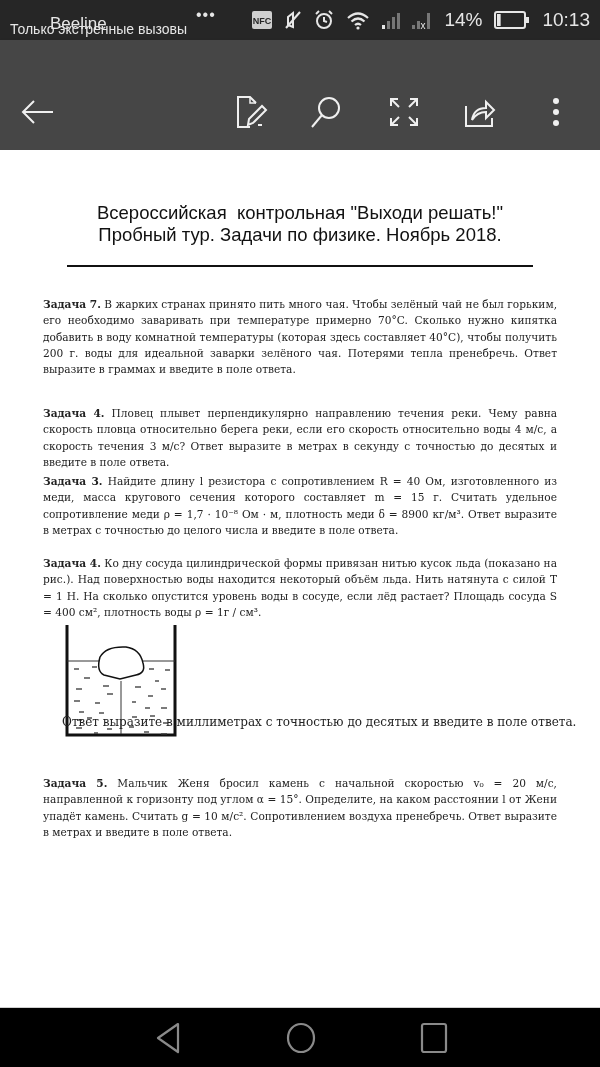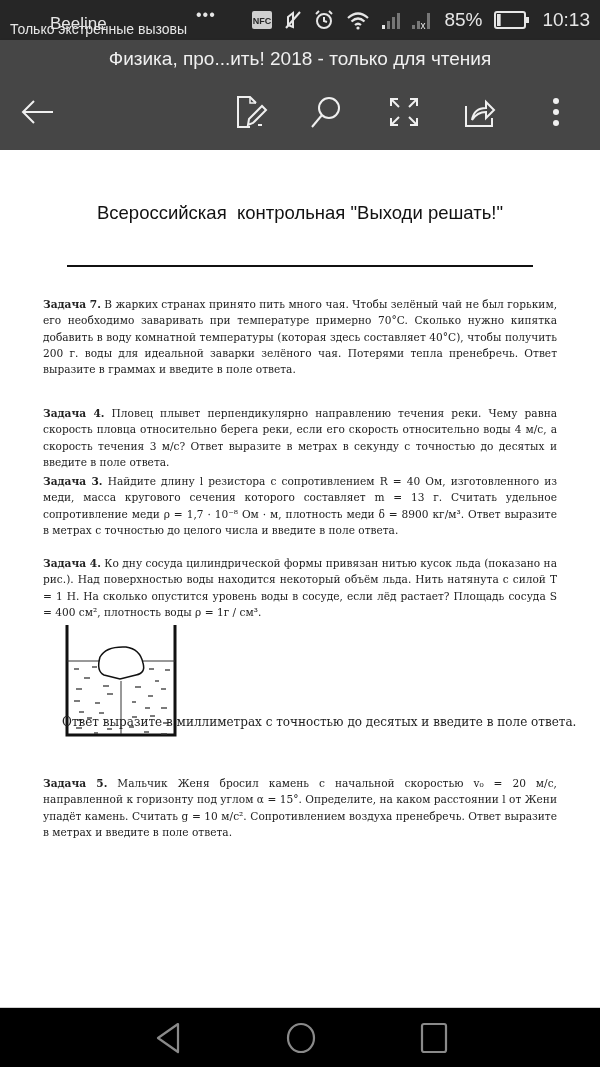--- a/index.html
+++ b/index.html
@@ -70,34 +70,33 @@
         </svg>
     </span>
     <span>
       <svg width="20" height="20" viewBox="0 0 20 20">
           <rect x="0" y="15" width="3" height="4" fill="#777"></rect>
           <rect x="5" y="11" width="3" height="8" fill="#777"></rect>
           <rect x="15" y="3" width="3" height="16" fill="#777"></rect>
           <text x="11" y="19" text-anchor="middle" font-size="10" fill="#e6e6e6" font-family="Liberation Sans, sans-serif">x</text>
         </svg>
     </span>
-    <span class="sb-pct">85%</span>
+    <span class="sb-pct">14%</span>
     <span>
       <svg width="36" height="20" viewBox="0 0 36 20">
           <rect x="1" y="2" width="30" height="16" rx="2" fill="none" stroke="#e6e6e6" stroke-width="2"></rect>
           <rect x="32" y="7" width="3" height="6" fill="#e6e6e6"></rect>
           <rect id="battery-fill" x="3" y="4" width="3.6400000000000006" height="12" fill="#e6e6e6"></rect>
         </svg>
     </span>
     <span class="sb-time">10:13</span>
   </div>
 </div>
 
 <div class="appbar">
-  <div class="app-title">Физика, про...ить! 2018 - только для чтения</div>
 
   <div class="tb-btn" style="left:18px;">
     <svg width="34" height="24" viewBox="0 0 34 24">
         <line x1="2" y1="12" x2="32" y2="12" stroke="#f0f0f0" stroke-width="2"></line>
         <polyline points="13,1 2,12 13,23" fill="none" stroke="#f0f0f0" stroke-width="2"></polyline>
       </svg>
   </div>
   <div class="tb-btn" style="left:232px;">
     <svg width="32" height="34" viewBox="0 0 32 34">
         <path d="M14 32 L2 32 L2 2 L14 2 L20 8" fill="none" stroke="#f0f0f0" stroke-width="2"></path>
@@ -137,34 +136,35 @@
         <circle cx="5" cy="4" r="3" fill="#f0f0f0"></circle>
         <circle cx="5" cy="15" r="3" fill="#f0f0f0"></circle>
         <circle cx="5" cy="26" r="3" fill="#f0f0f0"></circle>
       </svg>
   </div>
 </div>
 
 <div class="doc">
   <div class="doc-head">
     <div style="white-space:pre;">Всероссийская  контрольная "Выходи решать!"</div>
+    <div>Пробный тур. Задачи по физике. Ноябрь 2018.</div>
   </div>
   <div class="doc-rule" style="top:115px;"></div>
 
   <div class="task" style="top:146px;">
     <b>Задача 7.</b>
     <span>В жарких странах принято пить много чая. Чтобы зелёный чай не был горьким, его необходимо заваривать при температуре примерно 70°C. Сколько нужно кипятка добавить в воду комнатной температуры (которая здесь составляет 40°C), чтобы получить 200 г. воды для идеальной заварки зелёного чая. Потерями тепла пренебречь. Ответ выразите в граммах и введите в поле ответа.</span>
   </div>
   <div class="task" style="top:255px;">
     <b>Задача 4.</b>
     <span>Пловец плывет перпендикулярно направлению течения реки. Чему равна скорость пловца относительно берега реки, если его скорость относительно воды 4 м/с, а скорость течения 3 м/с? Ответ выразите в метрах в секунду с точностью до десятых и введите в поле ответа.</span>
   </div>
   <div class="task" style="top:323px;">
     <b>Задача 3.</b>
-    <span>Найдите длину l резистора с сопротивлением R = 40 Ом, изготовленного из меди, масса кругового сечения которого составляет m = 13 г. Считать удельное сопротивление меди ρ = 1,7 · 10⁻⁸ Ом · м, плотность меди δ = 8900 кг/м³. Ответ выразите в метрах с точностью до целого числа и введите в поле ответа.</span>
+    <span>Найдите длину l резистора с сопротивлением R = 40 Ом, изготовленного из меди, масса кругового сечения которого составляет m = 15 г. Считать удельное сопротивление меди ρ = 1,7 · 10⁻⁸ Ом · м, плотность меди δ = 8900 кг/м³. Ответ выразите в метрах с точностью до целого числа и введите в поле ответа.</span>
   </div>
   <div class="task" style="top:405px;">
     <b>Задача 4.</b>
     <span>Ко дну сосуда цилиндрической формы привязан нитью кусок льда (показано на рис.). Над поверхностью воды находится некоторый объём льда. Нить натянута с силой T = 1 Н. На сколько опустится уровень воды в сосуде, если лёд растает? Площадь сосуда S = 400 см², плотность воды ρ = 1г / см³.</span>
   </div>
   <div class="task" style="top:625px;">
     <b>Задача 5.</b>
     <span>Мальчик Женя бросил камень с начальной скоростью v₀ = 20 м/с, направленной к горизонту под углом α = 15°. Определите, на каком расстоянии l от Жени упадёт камень. Считать g = 10 м/с². Сопротивлением воздуха пренебречь. Ответ выразите в метрах и введите в поле ответа.</span>
   </div>
 </div>

